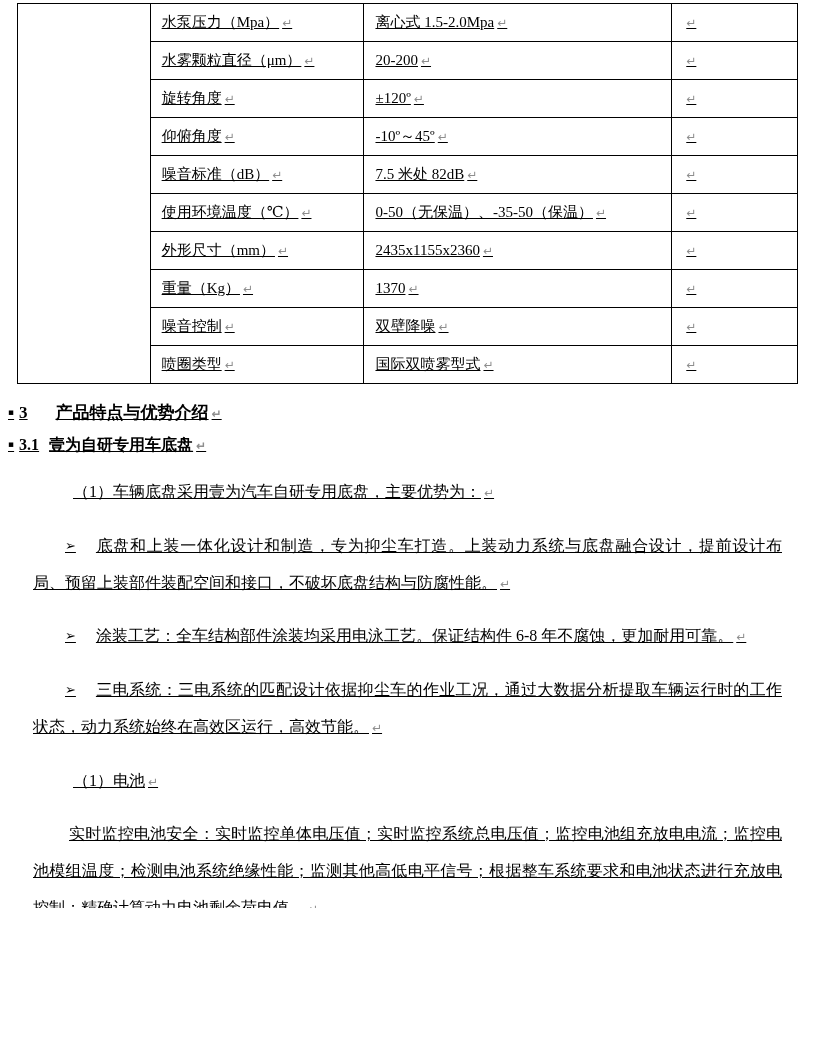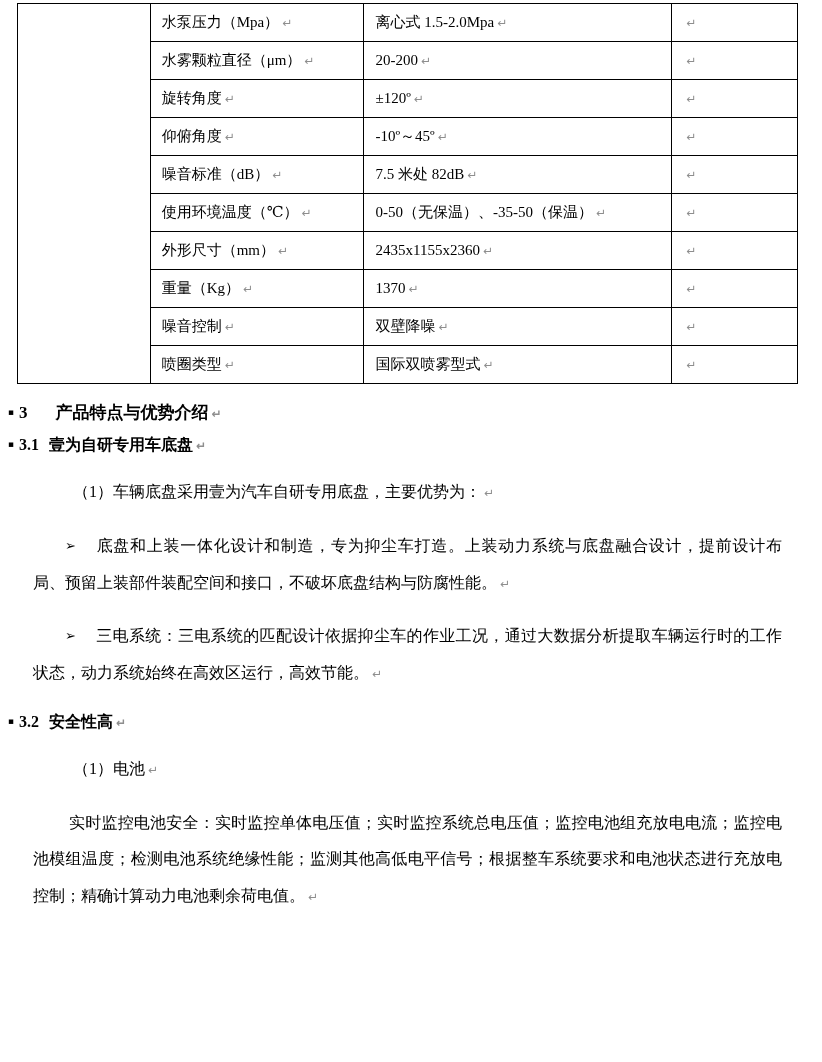--- a/index.html
+++ b/index.html
@@ -3,20 +3,21 @@
 <meta charset="utf-8">
 <style>
   html,body{margin:0;padding:0;background:#ffffff;}
   .page{
     position:relative;
     width:822px;height:908px;
     background:#ffffff;
     overflow:hidden;
     color:#000;
     font-family:"Liberation Serif","DejaVu Serif",serif;
+    text-decoration:underline;
   }
   .content{padding-left:17px;padding-right:24px;}
 
   
   table.spec{border-collapse:collapse;table-layout:fixed;margin-top:3px;}
   table.spec td{
     border:1px solid #000;
     height:37px;
     padding:0 2px 0 11px;
     font-size:15px;
@@ -135,26 +136,24 @@
       <span class="sq">▪</span><span class="hnum">3</span><span>产品特点与优势介绍</span><span class="pilcrow">↵</span>
     </div>
 
     <div class="hd hd-sub">
       <span class="sq">▪</span><span class="hnum">3.1</span><span>壹为自研专用车底盘</span><span class="pilcrow">↵</span>
     </div>
 
     <div class="body-block blk-31">
       <p class="p-num"><span>（1）车辆底盘采用壹为汽车自研专用底盘，主要优势为：</span><span class="pilcrow">↵</span></p>
       <p class="p-bullet"><span class="bullet">➢</span><span>底盘和上装一体化设计和制造，专为抑尘车打造。上装动力系统与底盘融合设计，提前设计布局、预留上装部件装配空间和接口，不破坏底盘结构与防腐性能。</span><span class="pilcrow">↵</span></p>
+      <p class="p-bullet"><span class="bullet">➢</span><span>涂装工艺：全车结构部件涂装均采用电泳工艺。保证结构件 6-8 年不腐蚀，更加耐用可靠。</span><span class="pilcrow">↵</span></p>
       <p class="p-bullet"><span class="bullet">➢</span><span>三电系统：三电系统的匹配设计依据抑尘车的作业工况，通过大数据分析提取车辆运行时的工作状态，动力系统始终在高效区运行，高效节能。</span><span class="pilcrow">↵</span></p>
     </div>
 
-    <div class="hd hd-sub hd-32">
-      <span class="sq">▪</span><span class="hnum">3.2</span><span>安全性高</span><span class="pilcrow">↵</span>
-    </div>
 
     <div class="body-block blk-32">
       <p class="p-num"><span>（1）电池</span><span class="pilcrow">↵</span></p>
       <p class="p-plain"><span>实时监控电池安全：实时监控单体电压值；实时监控系统总电压值；监控电池组充放电电流；监控电池模组温度；检测电池系统绝缘性能；监测其他高低电平信号；根据整车系统要求和电池状态进行充放电控制；精确计算动力电池剩余荷电值。</span><span class="pilcrow">↵</span></p>
       <p class="p-num"><span>（2）电机</span><span class="pilcrow">↵</span></p>
     </div>
 
   </div>
 </div>
 

